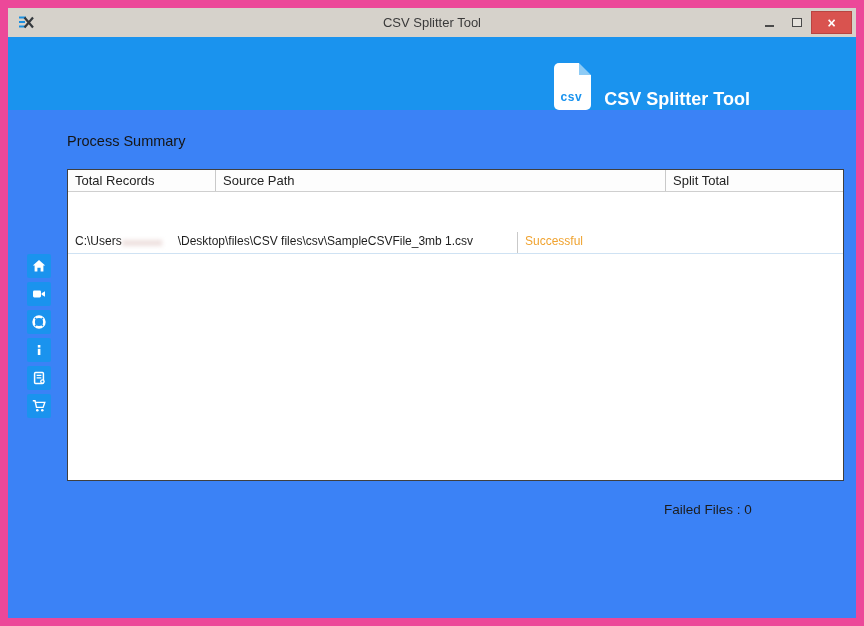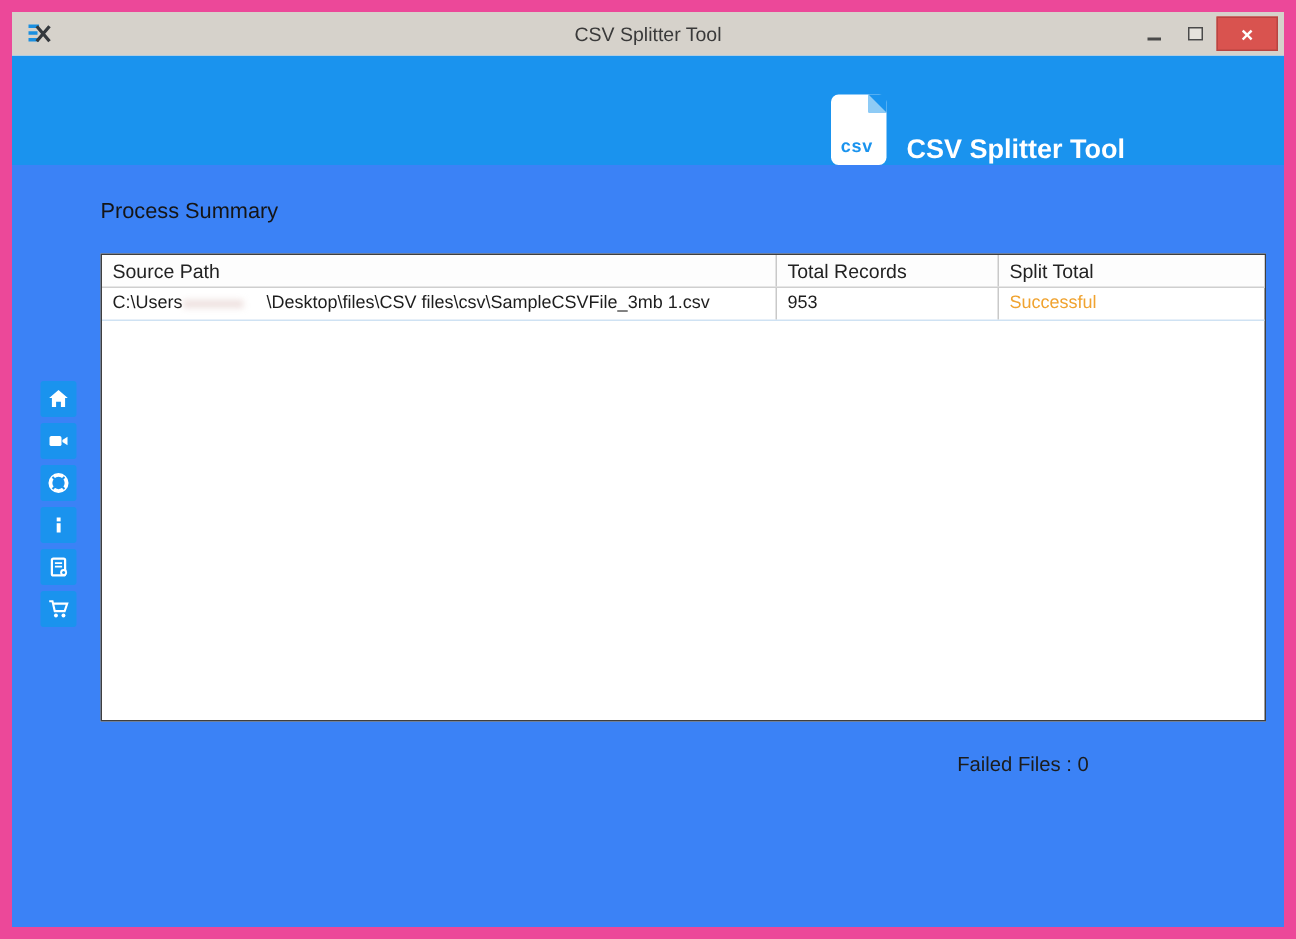--- a/index.html
+++ b/index.html
@@ -76,36 +76,36 @@
   }
 
   
   .grid {
     position:absolute; left:59px; top:59px; width:777px; height:312px;
     border:1px solid #3f3f3f; background:#fff;
     font-size:12px; color:#1e1e1e;
   }
   .grid-header { display:flex; height:22px; border-bottom:1px solid #cfcfcf; background:#fdfdfd; }
   .grid-header .cell { font-size:13px; color:#222; padding-top:3px; }
-  .grid-row { display:flex; height:22px; border-bottom:1px solid #cfe2f3; }
+  .grid-row { display:flex; height:22px; border-bottom:1px solid #cfe2f3;margin-top:40px; }
   .cell { padding:2px 6px 0 7px; white-space:nowrap; overflow:hidden; }
   .col-path   { width:450px; border-right:1px solid #c9c9c9; }
   .col-records{ width:148px; border-right:1px solid #c9c9c9; }
   .col-status { width:177px; }
   .status-processing { color:#f0a330; }
   .redacted {
     display:inline-block; width:56px; height:10px; vertical-align:middle;
     color:#d7b8b4; overflow:hidden; filter:blur(2px); font-size:10px; letter-spacing:-1px;
   }
 
   
   .summary-label { position:absolute; top:392px; font-size:13.5px; color:#1c1c1c; text-align:center; }
   .sum-total      { left:95px;  width:150px; }
   .sum-successful { left:337px; width:180px; }
-  .sum-failed     { left:594px; width:160px; }
+  .sum-failed     { left:620px; width:160px; }
 
   
   .footer {
     position:relative; height:47px; background:#eef5fc; border-top:1px solid #dbe2e9;
   }
   .stop-button {
     position:absolute; right:24px; top:12px; width:93px; height:27px;
     background:#181818; color:#fff; font-family:"Liberation Sans",sans-serif;
     font-size:13px; font-weight:bold; border:none; cursor:pointer;
     box-shadow:1px 2px 2px rgba(0,0,0,0.35);
@@ -189,27 +189,26 @@
         <svg width="14" height="14" viewBox="0 0 14 14">
           <path d="M0.8 1.8 h2.2 l1.5 6.6 h6.6 l1.7 -5 H3.6" fill="none" stroke="#fff" stroke-width="1.4"></path>
           <circle cx="5.3" cy="11.3" r="1.3" fill="#fff"></circle>
           <circle cx="10.3" cy="11.3" r="1.3" fill="#fff"></circle>
         </svg>
       </div>
     </div>
 
     <div class="grid">
       <div class="grid-header">
+        <div class="cell col-records">Total Records</div>
         <div class="cell col-path">Source Path</div>
-        <div class="cell col-records">Total Records</div>
         <div class="cell col-status">Split Total</div>
       </div>
       <div class="grid-row">
         <div class="cell col-path"><span>C:\Users</span><span class="redacted">xxxxxxxxxx</span><span>\Desktop\files\CSV files\csv\SampleCSVFile_3mb 1.csv</span></div>
-        <div class="cell col-records">953</div>
         <div class="cell col-status status-processing">Successful</div>
       </div>
     </div>
 
     <div class="summary-label sum-failed">Failed Files : 0</div>
   </div>
 
   <div class="footer">
     <button class="stop-button">Stop</button>
   </div>

